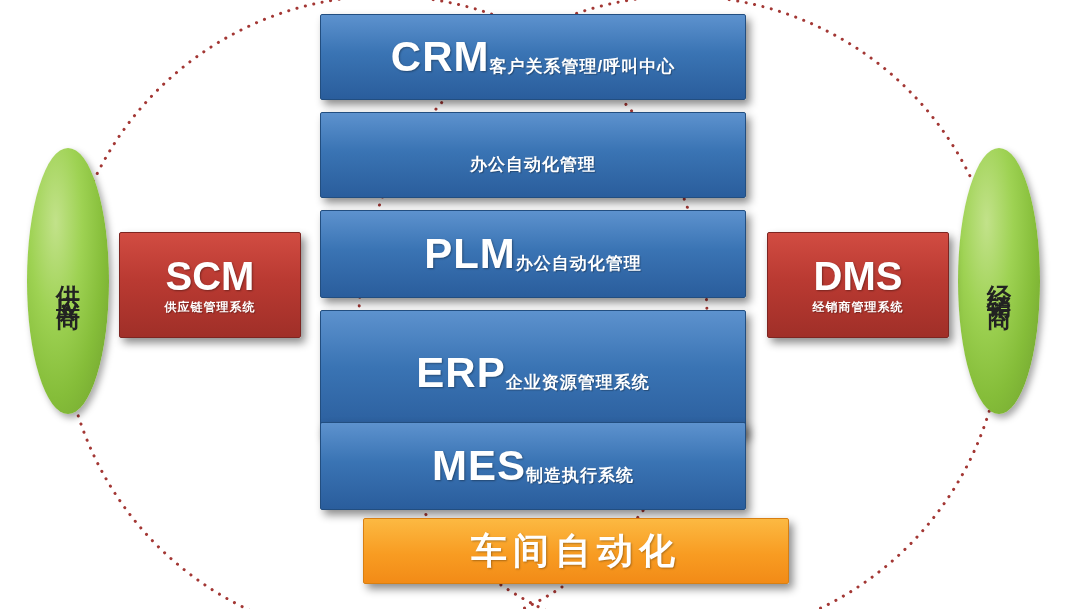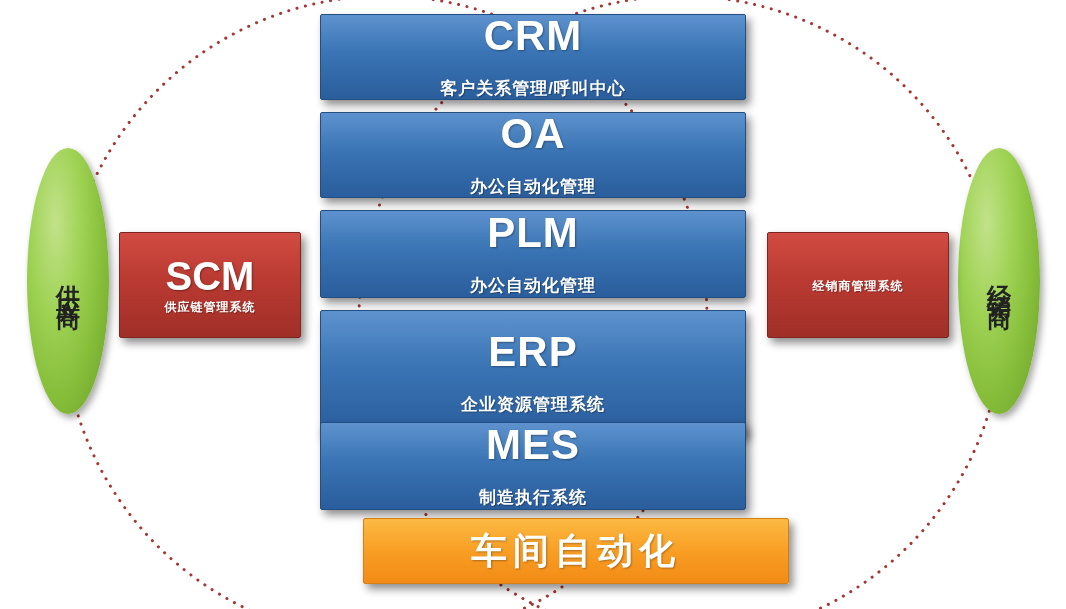--- a/index.html
+++ b/index.html
@@ -20,21 +20,21 @@
   .sysbox {
     position: absolute;
     left: 320px;
     width: 426px;
     z-index: 2;
     background: linear-gradient(180deg, #5d92ce 0%, #3a74b4 45%, #2a5d9c 100%);
     border: 1px solid #224e80;
     border-radius: 2px;
     box-shadow: 4px 5px 8px rgba(0,0,0,0.45);
     display: flex;
-    flex-direction: column;
+    flex-direction: row;
     align-items: center;
     justify-content: center;
     color: #ffffff;
     text-align: center;
   }
   .sysbox .abbr {
     font-size: 42px;
     font-weight: bold;
     line-height: 1.05;
     letter-spacing: 1px;
@@ -142,21 +142,20 @@
     <circle cx="385" cy="318" r="322" fill="none" stroke="#a33734" stroke-width="3" stroke-dasharray="0.1 8.5" stroke-linecap="round"></circle>
     <circle cx="681" cy="318" r="322" fill="none" stroke="#a33734" stroke-width="3" stroke-dasharray="0.1 8.5" stroke-linecap="round"></circle>
   </svg>
 
   <div class="sysbox" id="box-crm">
     <div class="abbr">CRM</div>
     <div class="sub">客户关系管理/呼叫中心</div>
   </div>
 
   <div class="sysbox" id="box-oa">
-    <div class="abbr">OA</div>
     <div class="sub">办公自动化管理</div>
   </div>
 
   <div class="sysbox" id="box-plm">
     <div class="abbr">PLM</div>
     <div class="sub">办公自动化管理</div>
   </div>
 
   <div class="sysbox" id="box-erp">
     <div class="abbr">ERP</div>
@@ -171,20 +170,21 @@
   <div class="floorbar">
     <span>车间自动化</span>
   </div>
 
   <div class="sidebox" id="box-scm">
     <div class="abbr">SCM</div>
     <div class="sub">供应链管理系统</div>
   </div>
 
   <div class="sidebox" id="box-dms">
+    <div class="abbr">DMS</div>
     <div class="sub">经销商管理系统</div>
   </div>
 
   <div class="entity" id="entity-supplier">
     <span class="vtext">供应商</span>
   </div>
 
   <div class="entity" id="entity-dealer">
     <span class="vtext">经销商</span>
   </div>

